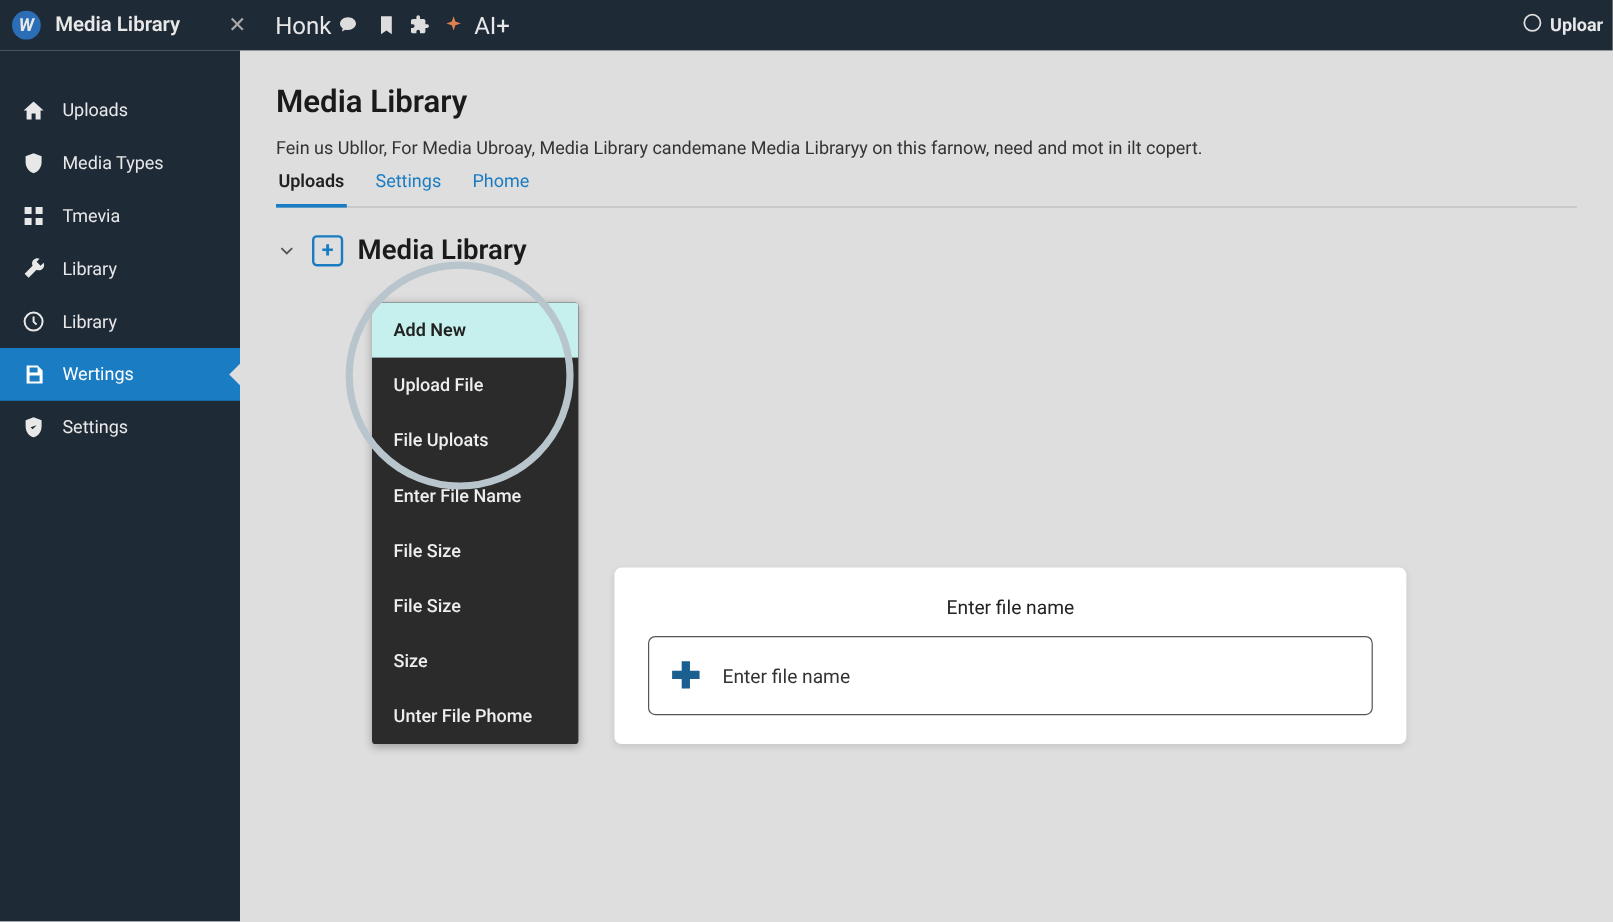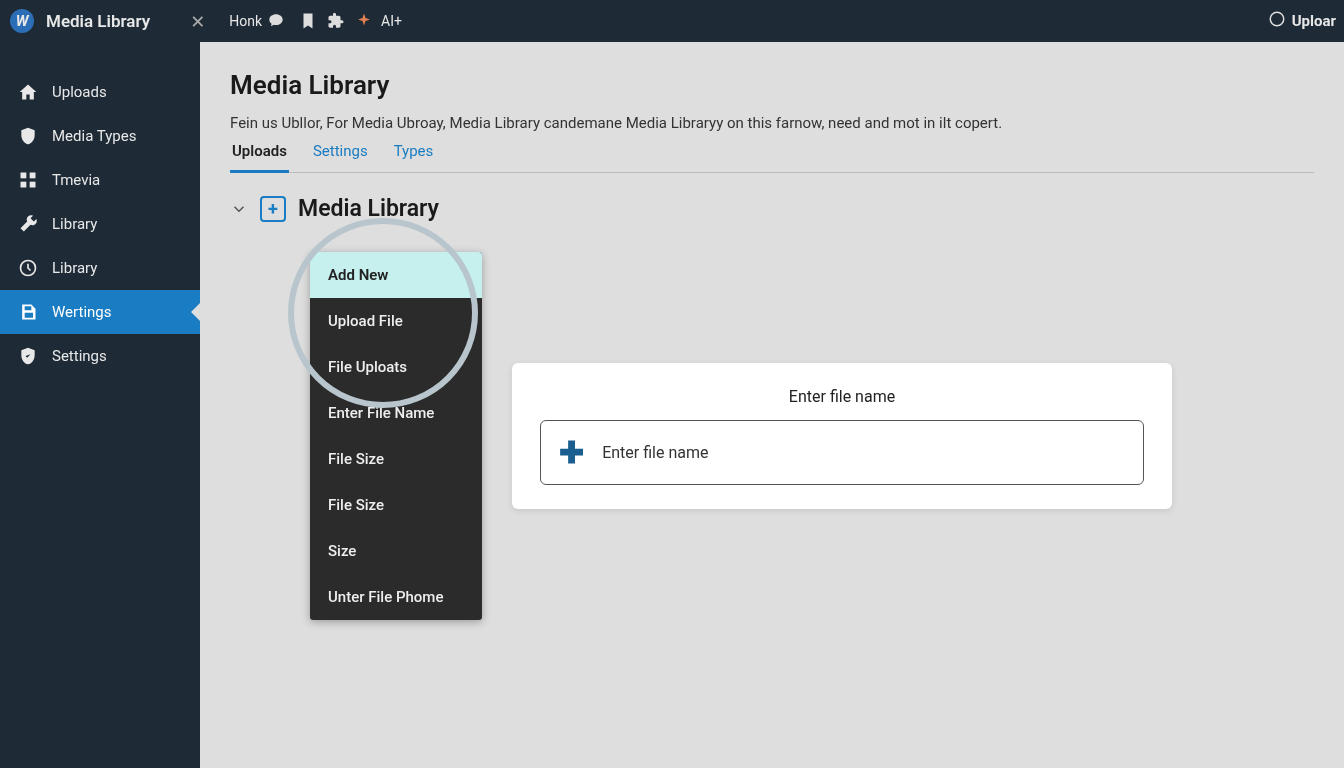--- a/index.html
+++ b/index.html
@@ -2,21 +2,21 @@
 <html><head>
 <meta charset="utf-8">
 <style>
 * { margin: 0; padding: 0; box-sizing: border-box; font-family: -apple-system, BlinkMacSystemFont, "Segoe UI", Roboto, sans-serif; }
 body { background: #dedede; overflow: hidden; width: 1344px; height: 768px; }
 
 .topbar { background: #1e2a36; height: 42px; display: flex; align-items: center; padding: 0 10px; color: #e8e8e8; position: relative; }
 .topbar-logo { width: 24px; height: 24px; background: #2c6eb5; border-radius: 50%; display: flex; align-items: center; justify-content: center; font-weight: bold; font-style: italic; margin-right: 12px; font-size: 15px; }
 .topbar-title { font-size: 17px; font-weight: 600; margin-right: 40px; }
 .topbar-close { font-size: 18px; color: #aaa; margin-right: 24px; cursor: pointer; }
-.topbar-item { display: flex; align-items: center; gap: 5px; margin-right: 14px; font-size: 14px; }
+.topbar-item { display: flex; align-items: center; gap: 5px; margin-right: 14px; font-size: 20px; }
 .topbar-icon { width: 18px; height: 18px; display: inline-flex; align-items: center; justify-content: center; }
 .topbar-right { position: absolute; right: 8px; display: flex; align-items: center; gap: 6px; font-size: 15px; font-weight: bold; }
 
 .container { display: flex; height: calc(100% - 42px); }
 
 .sidebar { width: 200px; background: #1e2a36; color: #e8e8e8; }
 .sidebar-item { display: flex; align-items: center; gap: 14px; padding: 12px 18px; font-size: 15px; cursor: pointer; position: relative; }
 .sidebar-item.active { background: #1a7cc2; color: #fff; }
 .sidebar-item.active::after { content: ""; position: absolute; right: -1px; top: 50%; transform: translateY(-50%); border: 10px solid transparent; border-right-color: #dedede; }
 .sidebar-icon { width: 20px; height: 20px; display: flex; align-items: center; justify-content: center; flex-shrink: 0; }
@@ -28,21 +28,21 @@
 
 .tabs { display: flex; gap: 22px; border-bottom: 1px solid #bbb; margin-bottom: 22px; }
 .tab { padding: 10px 2px; font-size: 15px; cursor: pointer; color: #1a7cc2; }
 .tab.active { color: #222; font-weight: 600; border-bottom: 3px solid #1a7cc2; margin-bottom: -1px; }
 
 .section-header { display: flex; align-items: center; gap: 12px; margin-bottom: 30px; }
 .chevron-toggle { width: 18px; height: 18px; cursor: pointer; }
 .plus-box { width: 26px; height: 26px; border: 2px solid #1a7cc2; border-radius: 4px; display: flex; align-items: center; justify-content: center; color: #1a7cc2; font-size: 18px; font-weight: bold; cursor: pointer; }
 .section-title { font-size: 23px; font-weight: 600; color: #1a1a1a; }
 
-.workspace { display: flex; gap: 30px; align-items: center; margin-left: 80px; position: relative; }
+.workspace { display: flex; gap: 30px; align-items: flex-end; margin-left: 80px; position: relative; }
 
 .highlight-circle { position: absolute; left: -22px; top: -34px; width: 190px; height: 190px; border: 6px solid #b8c5cc; border-radius: 50%; pointer-events: none; z-index: 5; }
 
 .context-menu { background: #2b2b2b; width: 172px; border-radius: 3px; overflow: hidden; box-shadow: 0 2px 8px rgba(0,0,0,0.3); position: relative; z-index: 4; }
 .context-item { padding: 14px 18px; font-size: 15px; color: #eee; cursor: pointer; font-weight: 500; }
 .context-item.selected { background: #c5f0ed; color: #222; font-weight: 600; position: relative; }
 .context-item.selected::after { content: ""; position: absolute; right: -9px; top: 50%; transform: translateY(-50%); border: 9px solid transparent; border-left-color: #c5f0ed; }
 
 .upload-card { background: #fff; border-radius: 6px; padding: 24px 28px; width: 660px; box-shadow: 0 2px 6px rgba(0,0,0,0.1); }
 .upload-label { text-align: center; font-size: 16px; color: #222; margin-bottom: 14px; }
@@ -158,21 +158,21 @@
     </div>
   </div>
 
   <div class="main">
     <h1 class="page-title">Media Library</h1>
     <p class="page-desc">Fein us Ubllor, For Media Ubroay, Media Library candemane Media Libraryy on this farnow, need and mot in ilt copert.</p>
 
     <div class="tabs">
       <div class="tab active">Uploads</div>
       <div class="tab">Settings</div>
-      <div class="tab">Types</div>
+      <div class="tab">Phome</div>
     </div>
 
     <div class="section-header">
       <span class="chevron-toggle">
         <svg viewBox="0 0 24 24" width="18" height="18" fill="none" stroke="#555" stroke-width="2">
             <path d="M6 9l6 6 6-6"></path>
           </svg>
       </span>
       <span class="plus-box">+</span>
       <span class="section-title">Media Library</span>

